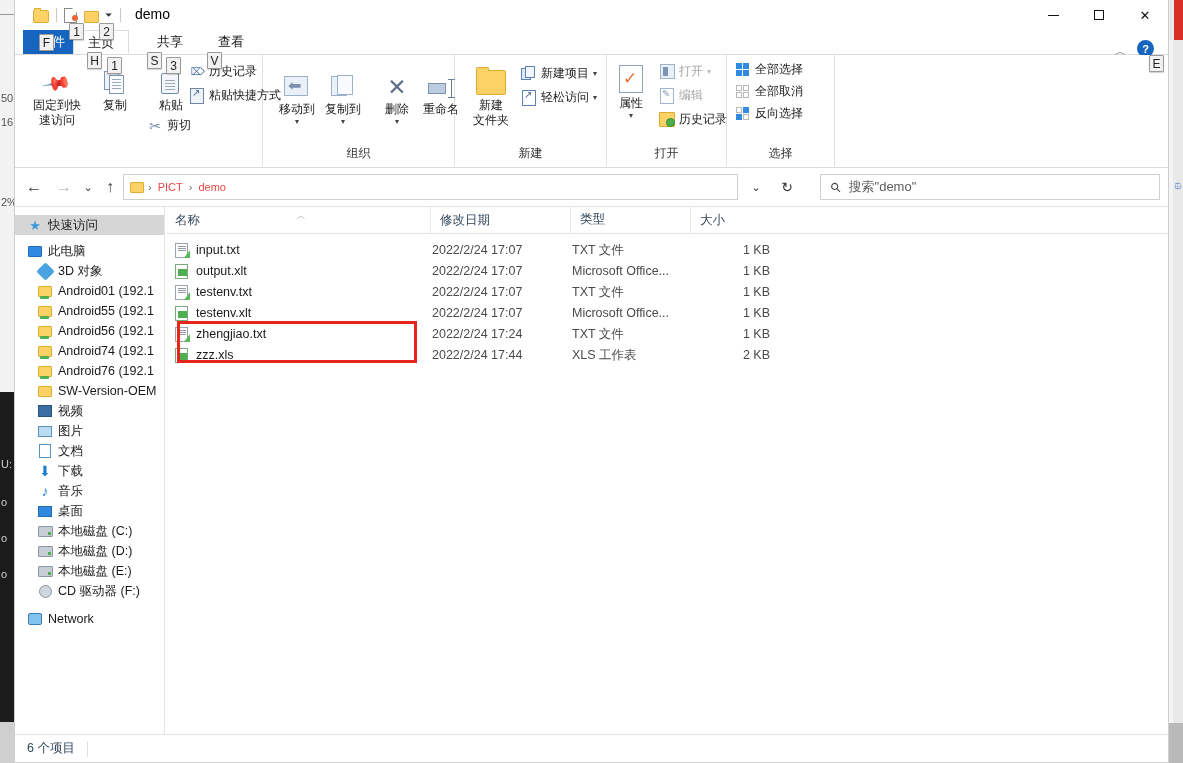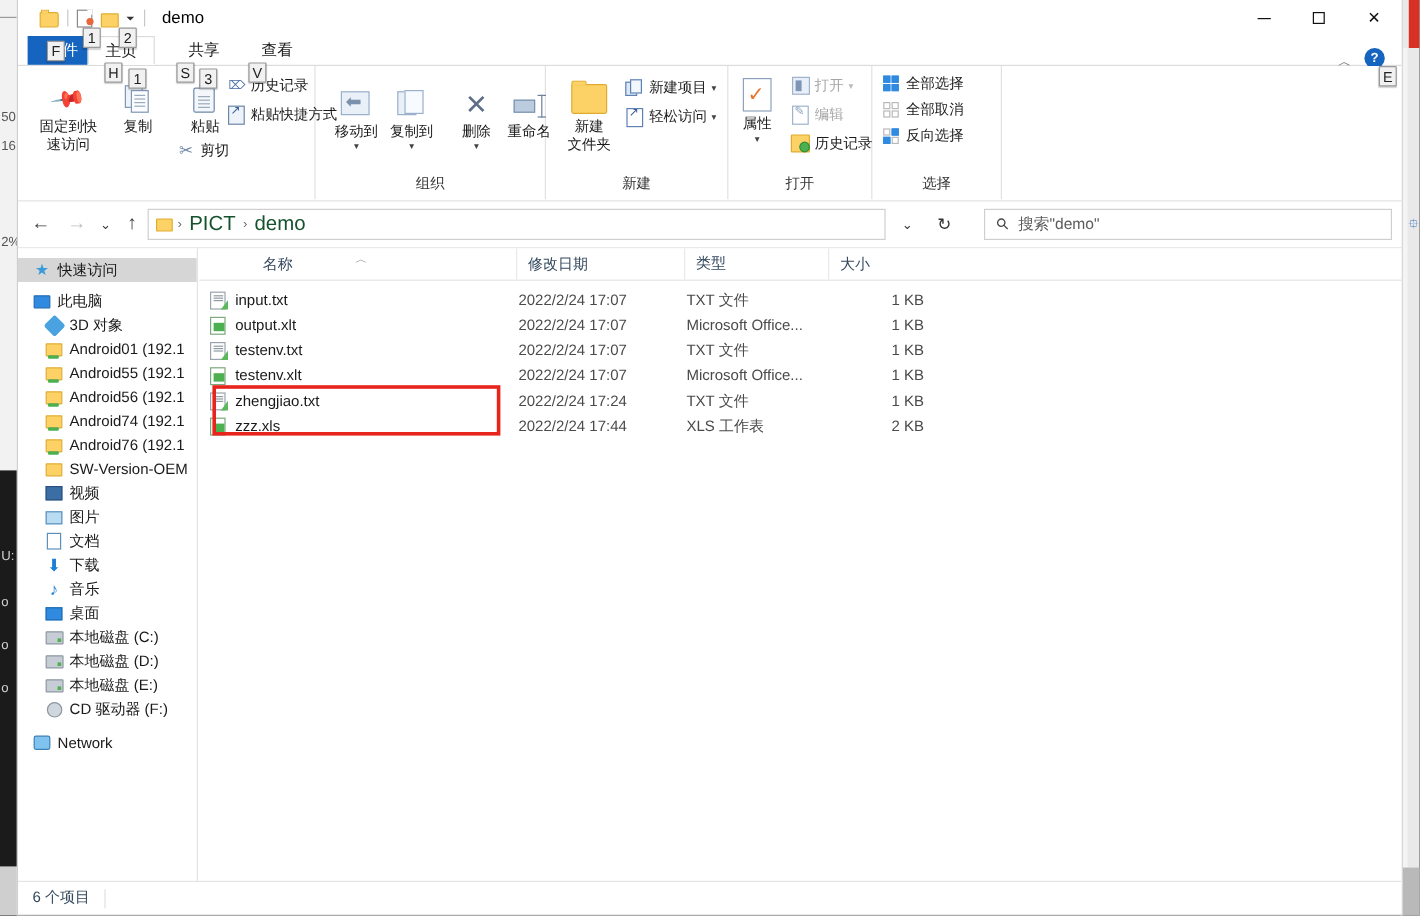--- a/index.html
+++ b/index.html
@@ -124,21 +124,21 @@
   .i-sel{position:relative;width:14px;height:14px;}
   .i-sel i{position:absolute;width:6px;height:6px;box-sizing:border-box;}
   .sq-f{background:#2f8ae0;border:1px solid #2f8ae0;}
   .sq-e{background:#fff;border:1px solid #b9b9b9;}
 
   
   .addr{position:relative;height:38px;background:#fff;}
   .navbtn{position:absolute;top:8px;width:22px;height:22px;display:flex;align-items:center;justify-content:center;font-size:16px;color:#3b3b3b;}
   .navbtn.dim{color:#c0c0c0;}
   .addrbox{position:absolute;left:108px;top:6px;right:430px;height:26px;border:1px solid #cfcfcf;background:#fff;box-sizing:border-box;display:flex;align-items:center;padding-left:6px;}
-  .crumb{font-size:17px;color:#14532d;padding:0 4px;}
+  .crumb{font-size:11px;color:#ef4444;padding:0 4px;}
   .crumb-sep{font-size:11px;color:#6b6b6b;padding:0 2px;}
   .crumb-ico{width:14px;height:11px;background:#fcd266;border:1px solid #e0ae33;box-sizing:border-box;margin-right:2px;border-radius:1px;}
   .addr-drop{position:absolute;right:399px;top:6px;width:26px;height:26px;display:flex;align-items:center;justify-content:center;font-size:11px;color:#333;}
   .refresh{position:absolute;right:368px;top:6px;width:26px;height:26px;display:flex;align-items:center;justify-content:center;font-size:14px;color:#333;}
   .searchbox{position:absolute;right:8px;top:6px;width:340px;height:26px;border:1px solid #cfcfcf;box-sizing:border-box;display:flex;align-items:center;padding-left:10px;gap:8px;}
   .searchbox .mag{font-size:13px;color:#4a4a4a;transform:rotate(-45deg);}
   .searchbox .ph{font-size:13px;color:#5c5c5c;}
 
   
   .content{position:relative;height:529px;border-top:1px solid #e3e3e3;}
@@ -160,21 +160,21 @@
   .ic-desk{width:14px;height:11px;background:#2f8ae0;border:1px solid #1f6cb5;box-sizing:border-box;}
   .ic-drv{width:15px;height:11px;background:#c6cdd4;border:1px solid #8d97a1;box-sizing:border-box;border-radius:1px;position:relative;}
   .ic-drv:after{content:"";position:absolute;right:1px;bottom:1px;width:3px;height:3px;background:#4caf50;}
   .ic-cd{width:13px;height:13px;border-radius:50%;background:#cfd6dd;border:1px solid #8d97a1;box-sizing:border-box;}
   .ic-net{width:14px;height:12px;background:#7fc3ee;border:1px solid #3d7fb5;box-sizing:border-box;border-radius:2px;}
 
   
   .list{position:absolute;left:151px;top:0;right:0;height:529px;background:#fff;}
   .colhead{position:relative;height:26px;border-bottom:1px solid #e3e3e3;}
   .col{position:absolute;top:0;height:26px;line-height:26px;font-size:12.5px;color:#34495e;padding-left:9px;box-sizing:border-box;border-left:1px solid #e8e8e8;}
-  .col.first{border-left:none;margin-left:44px;}
+  .col.first{border-left:none;}
   .sortmark{position:absolute;top:2px;font-size:10px;color:#8a8a8a;}
   .row{position:relative;height:21px;}
   .cell{position:absolute;top:0;height:21px;line-height:21px;font-size:12.5px;color:#1a1a1a;white-space:nowrap;}
   .cell.dim{color:#4a4a4a;}
   .cell.right{text-align:right;}
   .fico{position:absolute;left:9px;top:3px;width:15px;height:16px;}
   .txt-ico{position:absolute;left:0;top:0;width:13px;height:15px;background:#fff;border:1px solid #9aa4ae;box-sizing:border-box;}
   .txt-ico .lns{position:absolute;left:2px;top:2px;width:8px;height:1px;background:#8f9aa5;box-shadow:0 2px 0 #8f9aa5,0 4px 0 #8f9aa5;}
   .txt-ico .pen{position:absolute;right:-3px;bottom:-1px;width:0;height:0;border-left:6px solid transparent;border-bottom:8px solid #5cb85c;}
   .xls-ico{position:absolute;left:0;top:0;width:13px;height:15px;background:#fff;border:1px solid #7ea87e;box-sizing:border-box;}

